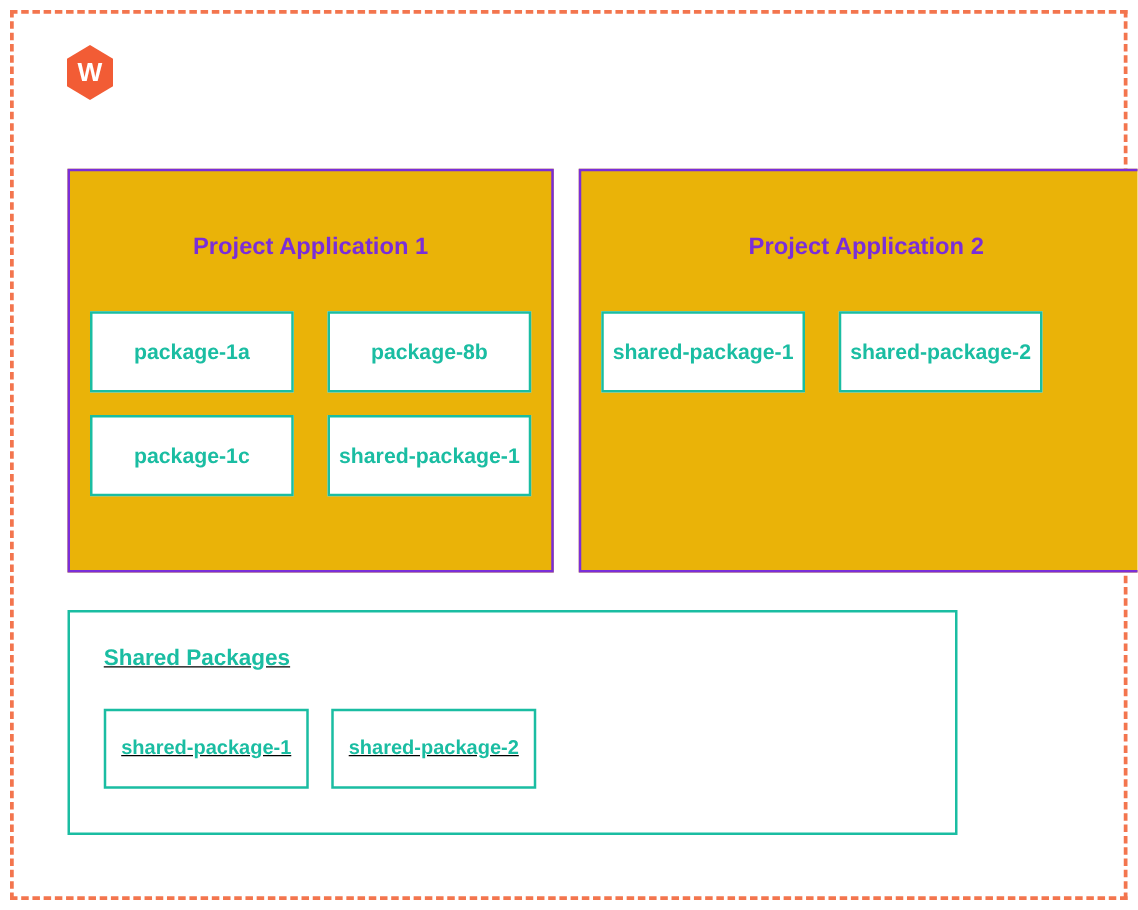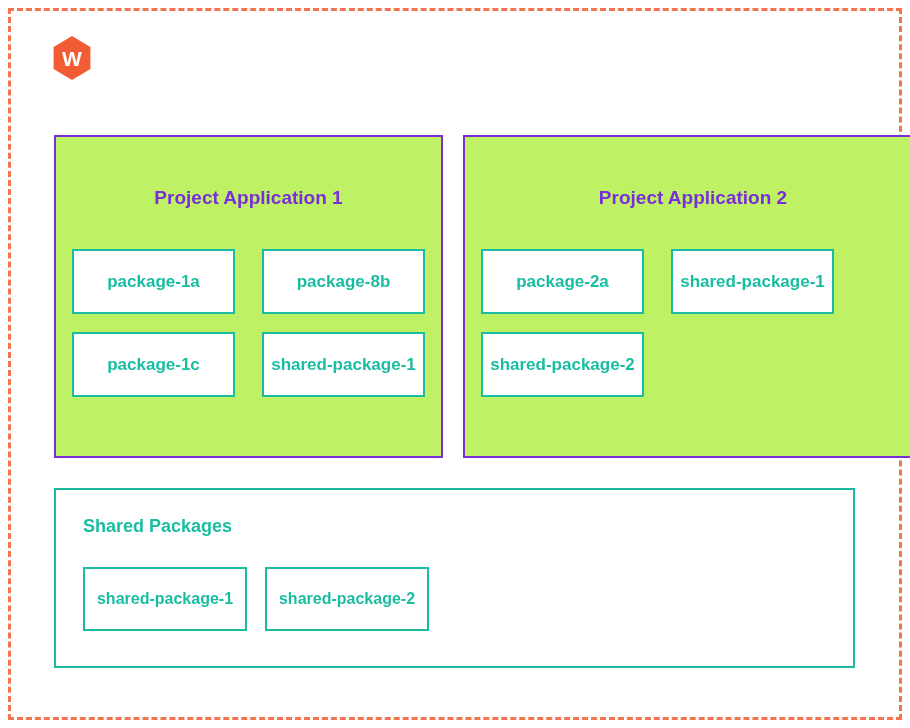--- a/index.html
+++ b/index.html
@@ -43,21 +43,21 @@
     font-weight: 700;
     font-size: 21px;
     letter-spacing: 0.2px;
   }
   
   .app-box {
     position: absolute;
     top: 135px;
     height: 323px;
     border: 2px solid #7a2ed9;
-    background: #bef264;
+    background: #eab308;
   }
   .app-box.app1 { left: 54px;  width: 389px; }
   .app-box.app2 { left: 463px; width: 460px; }
   .app-title {
     margin-top: 50px;
     text-align: center;
     color: #7a2ed9;
     font-weight: 700;
     font-size: 19px;
   }
@@ -75,23 +75,24 @@
     display: flex; align-items: center; justify-content: center;
     color: #1abda2;
     font-weight: 700;
     font-size: 17px;
     white-space: nowrap;
   }
   
   .shared-box {
     position: absolute;
     left: 54px; top: 488px;
-    width: 801px; height: 180px;
+    width: 712px; height: 180px;
     border: 2px solid #1abda2;
     background: #ffffff;
+    text-decoration: underline;
   }
   .shared-title {
     margin: 26px 0 0 27px;
     color: #1abda2;
     font-weight: 700;
     font-size: 18px;
   }
   .shared-grid {
     margin: 30px 0 0 27px;
     display: flex;
@@ -127,21 +128,20 @@
       <div class="pkg-box">package-1a</div>
       <div class="pkg-box">package-8b</div>
       <div class="pkg-box">package-1c</div>
       <div class="pkg-box">shared-package-1</div>
     </div>
   </div>
 
   <div class="app-box app2">
     <div class="app-title">Project Application 2</div>
     <div class="pkg-grid">
-      <div class="pkg-box">package-2a</div>
       <div class="pkg-box">shared-package-1</div>
       <div class="pkg-box">shared-package-2</div>
     </div>
   </div>
 
   <div class="shared-box">
     <div class="shared-title">Shared Packages</div>
     <div class="shared-grid">
       <div class="shared-pkg-box">shared-package-1</div>
       <div class="shared-pkg-box">shared-package-2</div>

